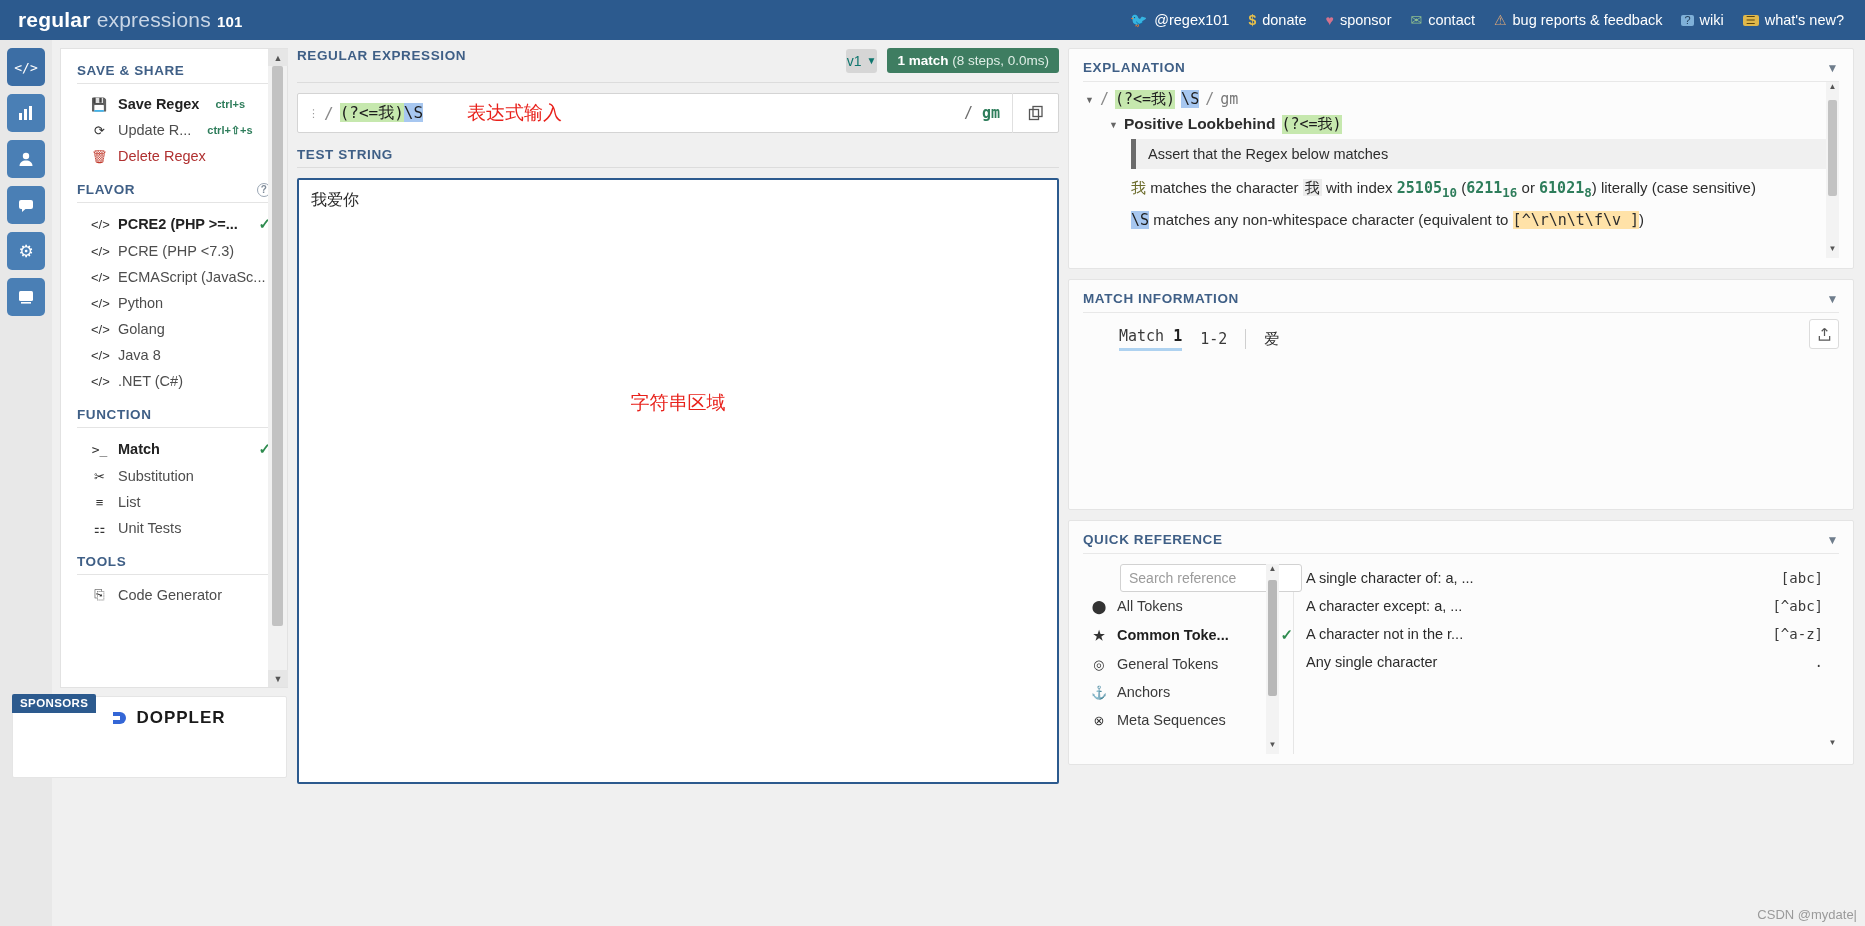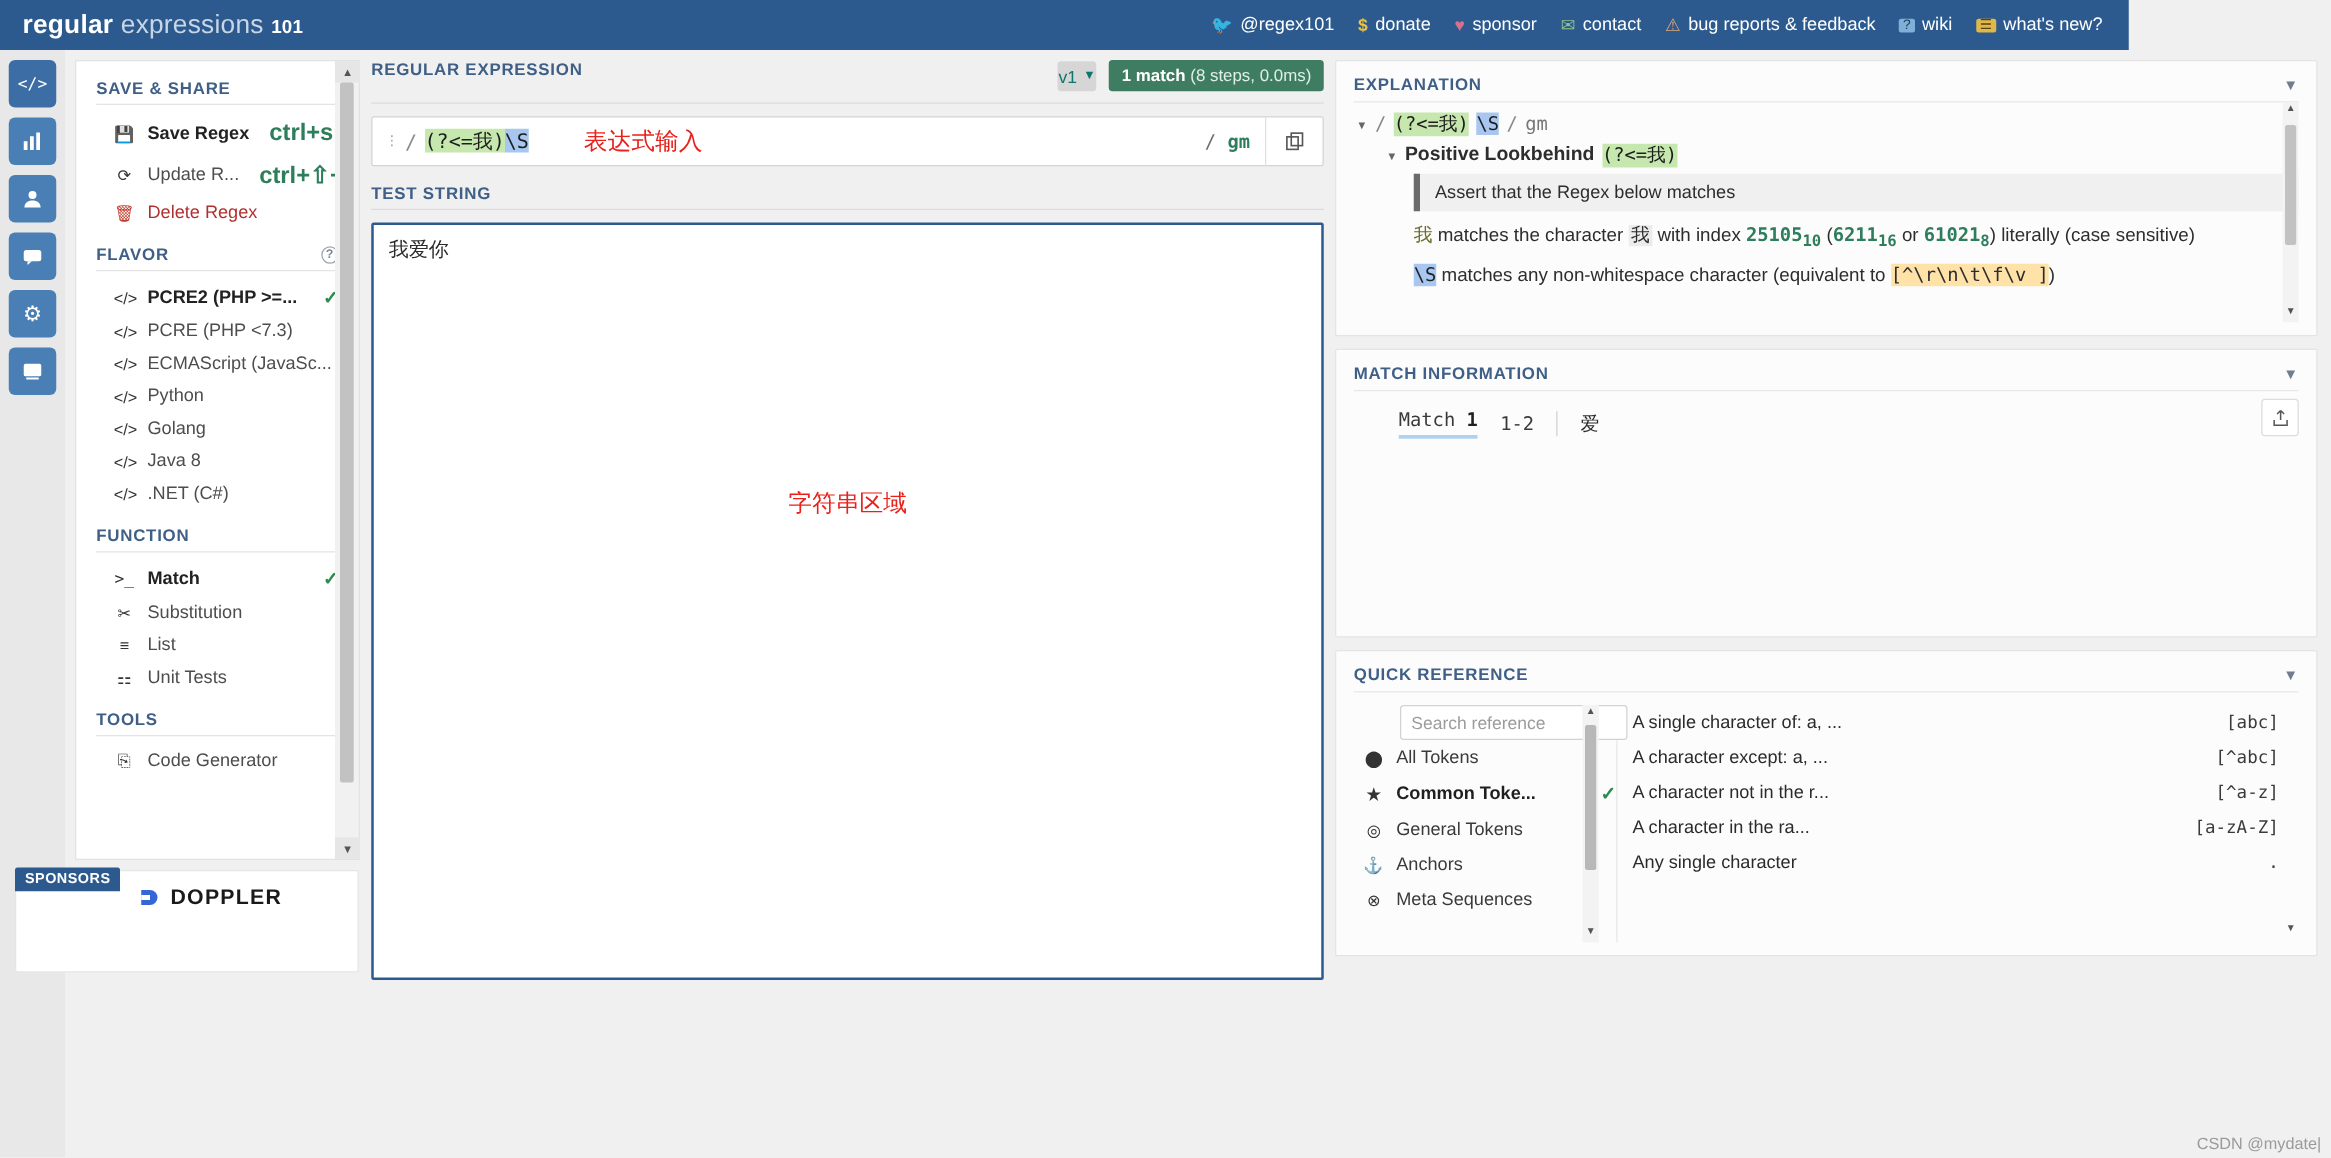--- a/index.html
+++ b/index.html
@@ -7,21 +7,21 @@
     margin: 0; padding: 0;
     width: 1865px; height: 926px;
     background: #f0f0f0;
     font-family: "Liberation Sans", sans-serif;
     overflow: hidden;
   }
   body { position: relative; }
 
   
   #topbar {
-    position: absolute; top: 0; left: 0; width: 1703px; height: 40px;
+    position: absolute; top: 0; left: 0; width: 1865px; height: 40px;
     background: #2c5a8e;
     display: flex; align-items: center; justify-content: space-between;
     padding: 0 14px 0 18px;
   }
   #logo { color: #fff; font-size: 21px; letter-spacing: .2px; white-space: nowrap; }
   #logo .reg { font-weight: bold; color: #ffffff; }
   #logo .exp { color: #c9d6e6; }
   #logo .num { color: #ffffff; font-weight: bold; font-size: 15px; }
   #topnav { display: flex; align-items: center; gap: 5px; }
   .navlink {
@@ -61,21 +61,21 @@
   .sb-item {
     display: flex; align-items: center; gap: 10px;
     padding: 5px 0 5px 14px; font-size: 14.5px; color: #4d4d4d; cursor: pointer;
     white-space: nowrap;
   }
   .sb-ico { width: 17px; text-align: center; font-size: 13px; color: #333; flex: none; }
   .sb-label { flex: none; }
   .sb-item.bold .sb-label { font-weight: bold; color: #222; }
   .sb-item.danger .sb-label { color: #b03030; }
   .sb-item.danger .sb-ico { color: #c0392b; }
-  .kbd { color: #2e7d5b; font-size: 19px; font-weight: bold; margin-left: 6px; }
+  .kbd { color: #2e7d5b; font-size: 11px; font-weight: bold; margin-left: 6px; }
   .check { color: #2e8b4f; font-size: 15px; font-weight: bold; margin-left: auto; padding-left: 8px; }
   .sec-gap { height: 13px; }
   .help-dot {
     width: 14px; height: 14px; border: 1px solid #9aa6b4; border-radius: 50%;
     color: #7f8b99; font-size: 10px; line-height: 12px; text-align: center;
     font-weight: bold; cursor: pointer;
   }
   
   #sb-scroll {
     position: absolute; top: 48px; left: 268px; width: 20px; height: 640px;
@@ -591,24 +591,20 @@
         </div>
         <div class="qr-desc">
           <span>A character except: a, ...</span>
           <span class="qr-tok">[^abc]</span>
         </div>
         <div class="qr-desc">
           <span>A character not in the r...</span>
           <span class="qr-tok">[^a-z]</span>
         </div>
         <div class="qr-desc">
-          <span>A character in the ra...</span>
-          <span class="qr-tok">[a-zA-Z]</span>
-        </div>
-        <div class="qr-desc">
           <span>Any single character</span>
           <span class="qr-tok">.</span>
         </div>
         <div id="qr-rscroll">▼</div>
       </div>
     </div>
   </div>
 
 </div>
 

